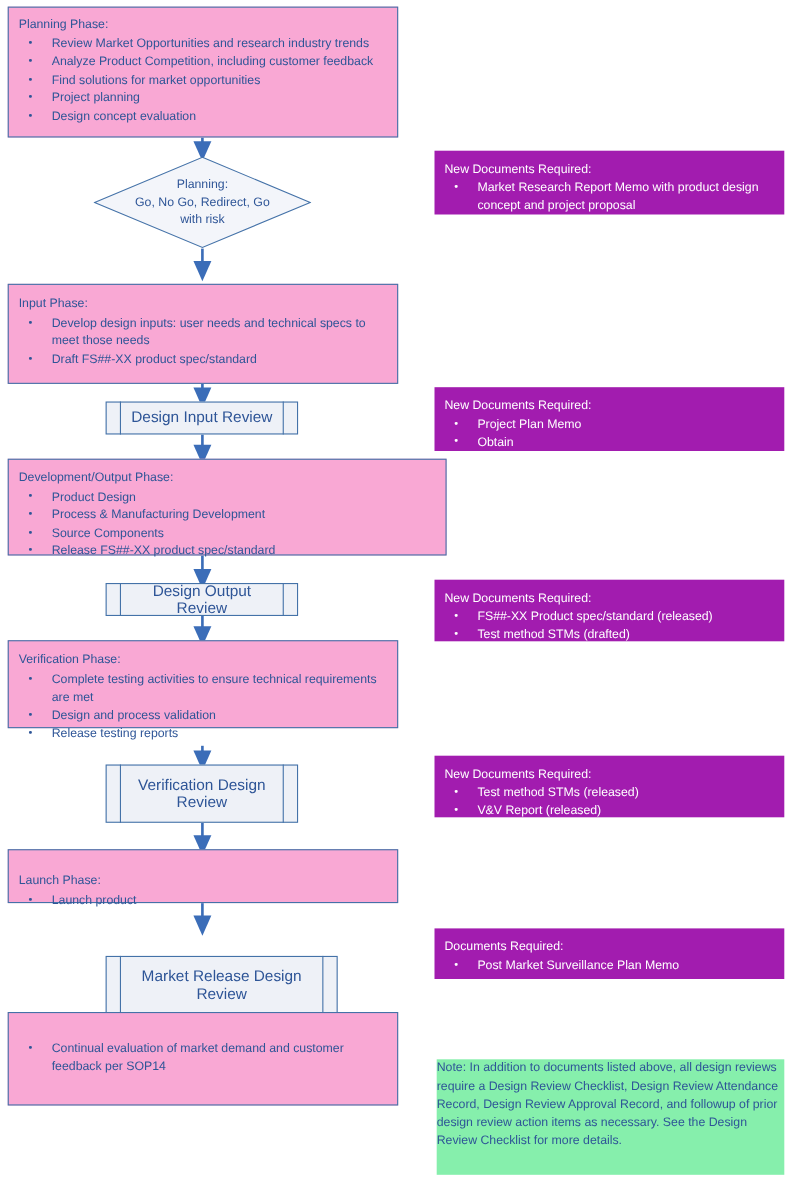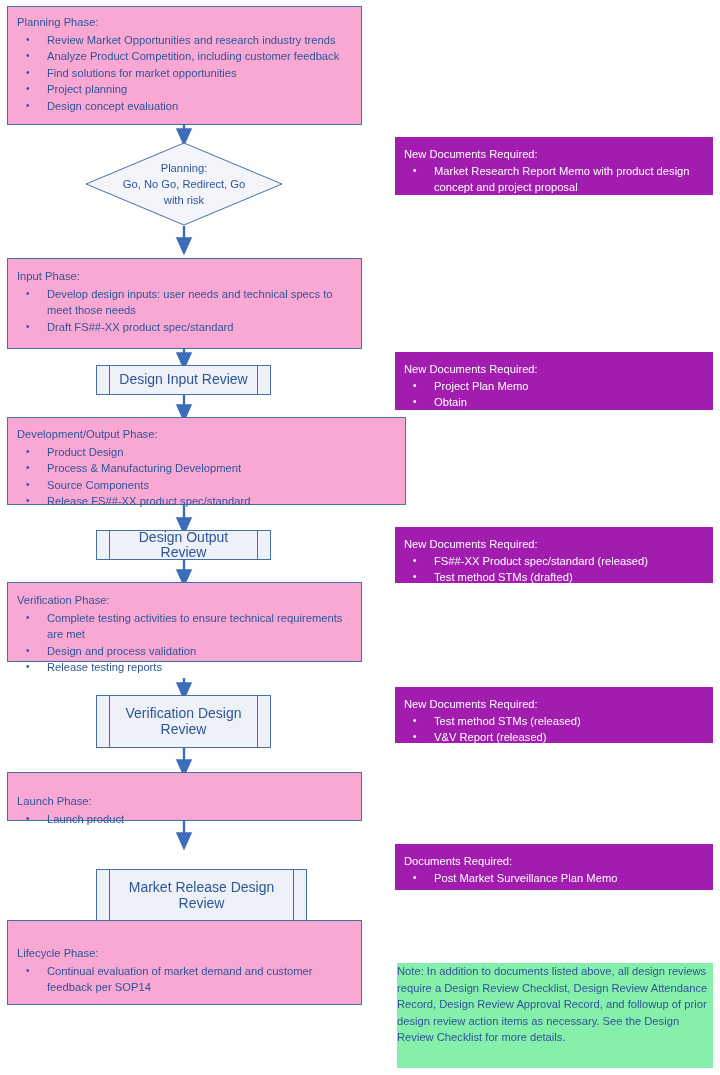--- a/index.html
+++ b/index.html
@@ -231,21 +231,20 @@
     <ul class="bullets">
       <li><span class="bt">•</span><span>Launch product</span></li>
     </ul>
   </div>
 
   <div class="review-box" style="left:96px; top:845px; width:211px; height:53px;margin-top:24px;">
     <span class="review-label">Market Release Design Review</span>
   </div>
 
   <div class="phase-box" style="left:7px; top:920px; width:355px; height:85px; padding-top:24px;">
-    <span class="phase-title">Lifecycle Phase:</span>
     <ul class="bullets">
       <li><span class="bt">•</span><span>Continual evaluation of market demand and customer feedback per SOP14</span></li>
     </ul>
   </div>
 
   <div class="doc-box" style="left:395px; top:89px; width:318px; height:58px;">
     <span class="doc-title">New Documents Required:</span>
     <ul class="bullets">
       <li><span class="bt">•</span><span>Market Research Report Memo with product design concept and project proposal</span></li>
     </ul>

